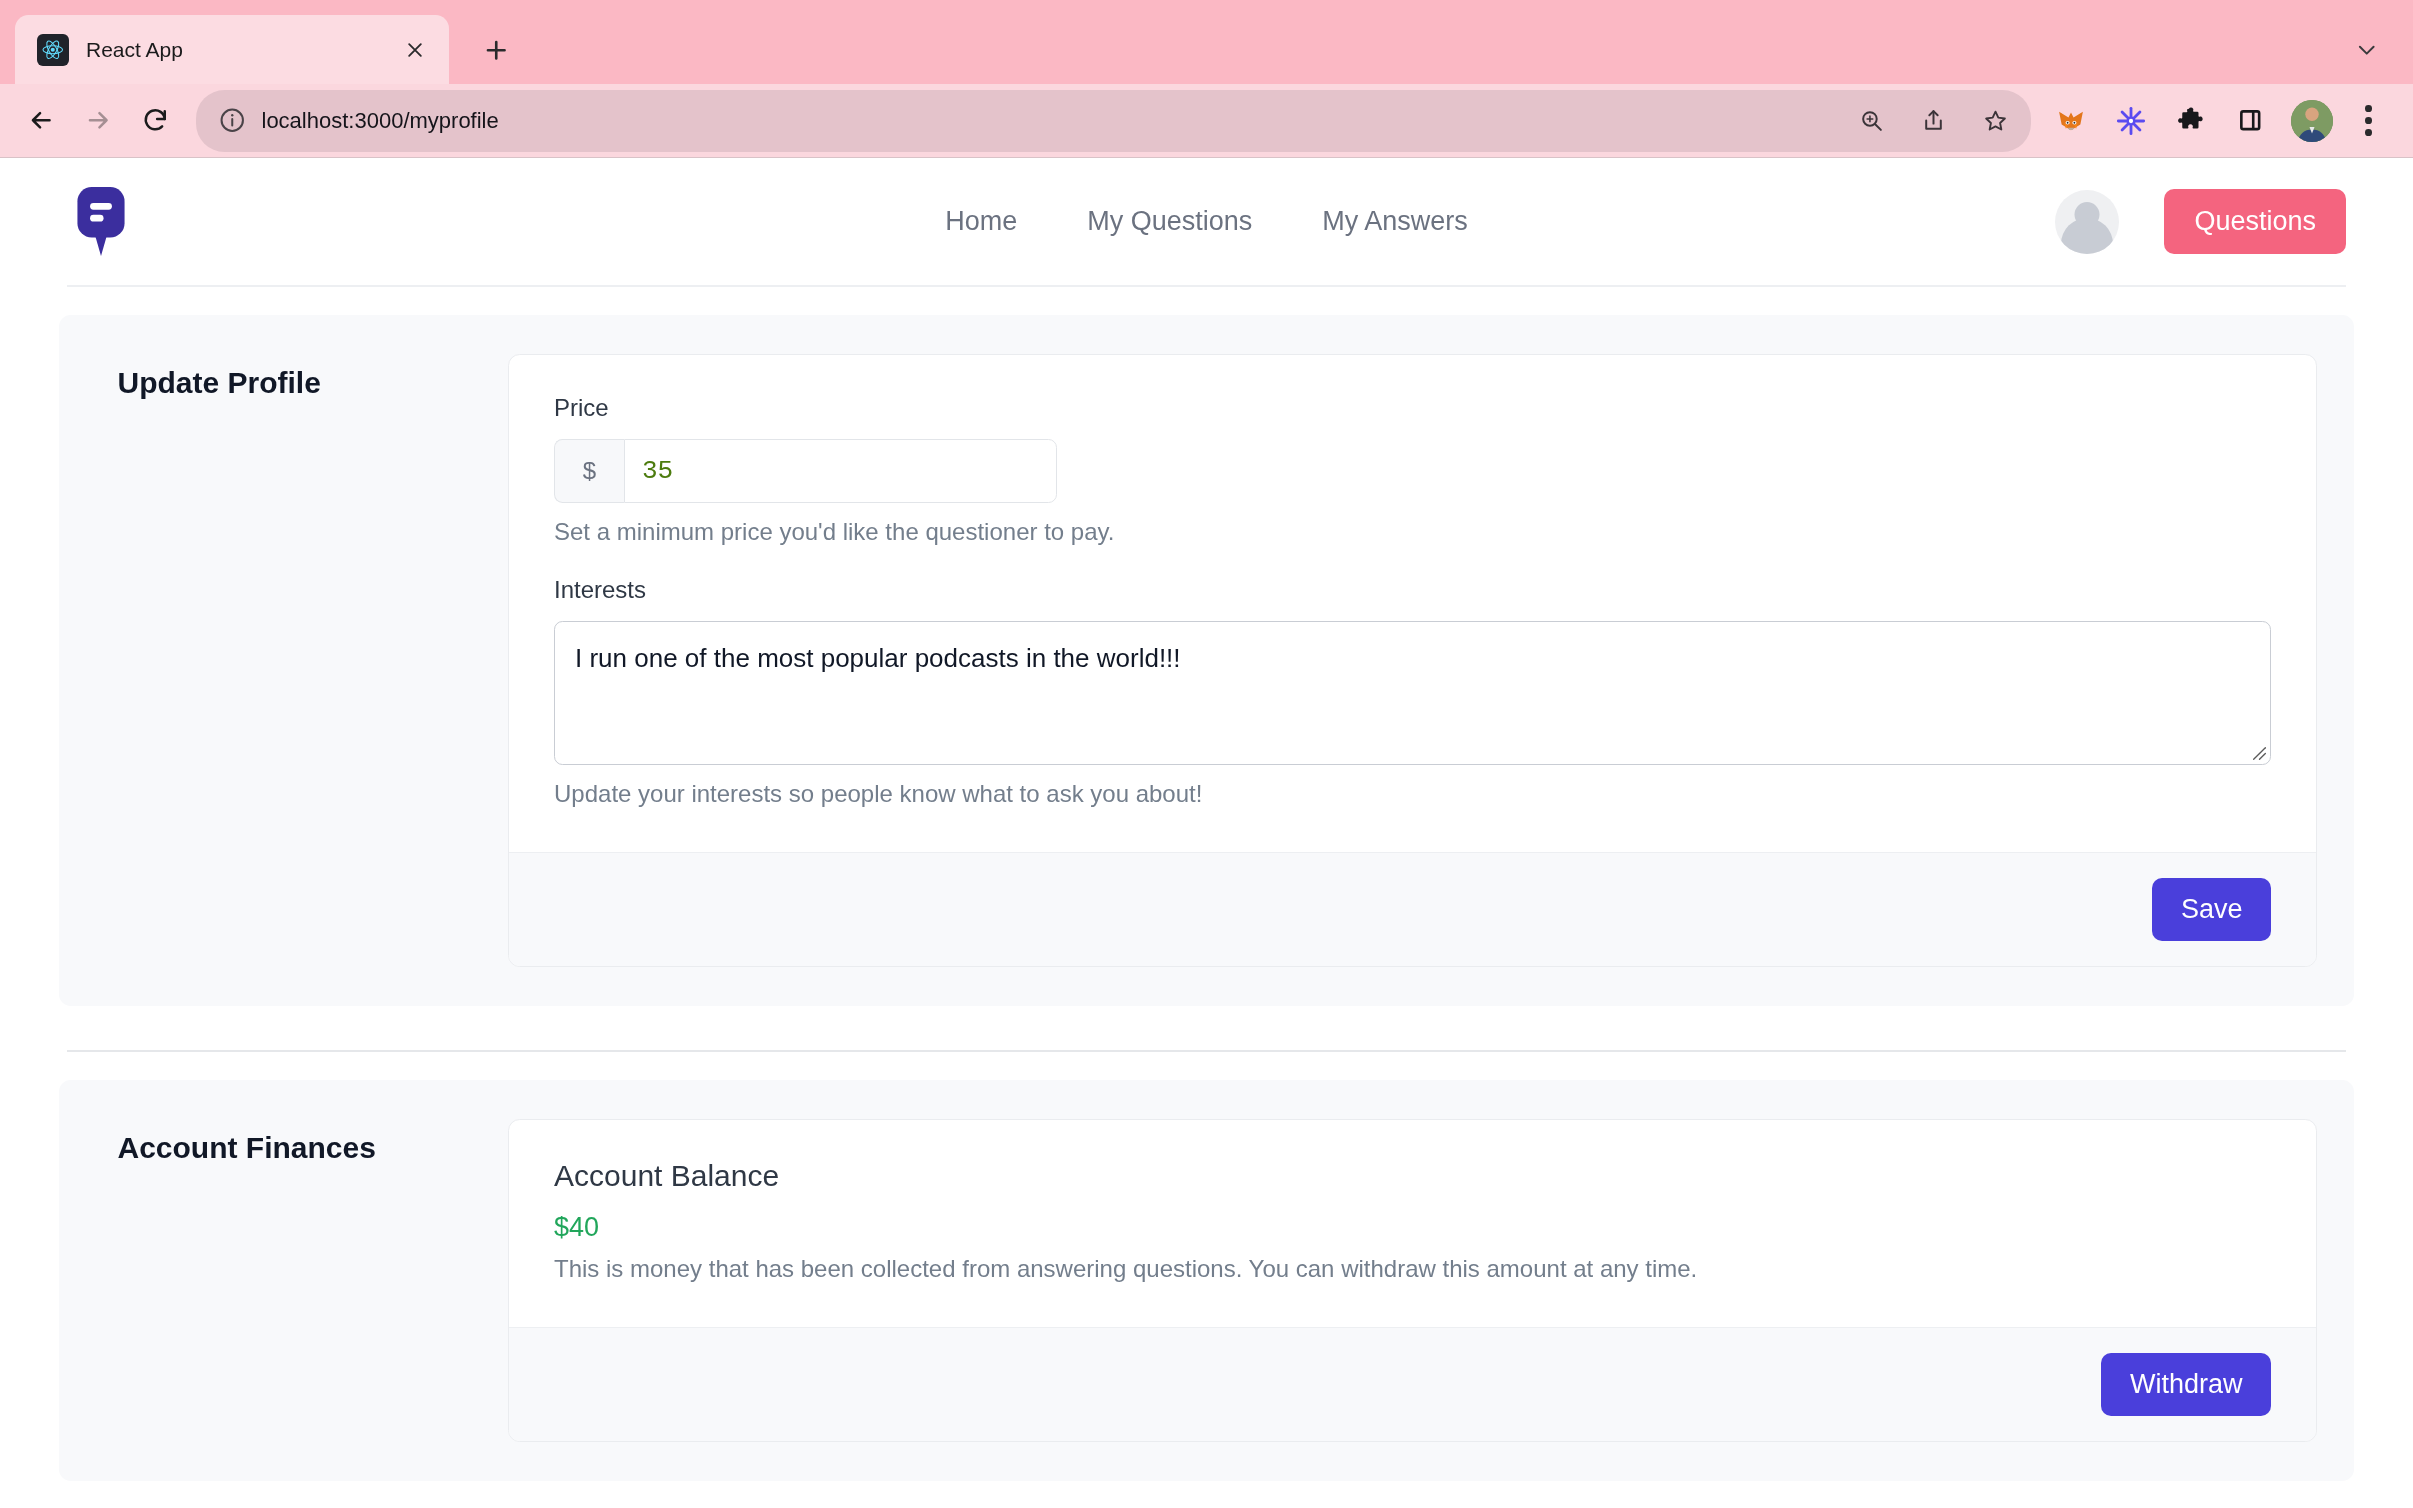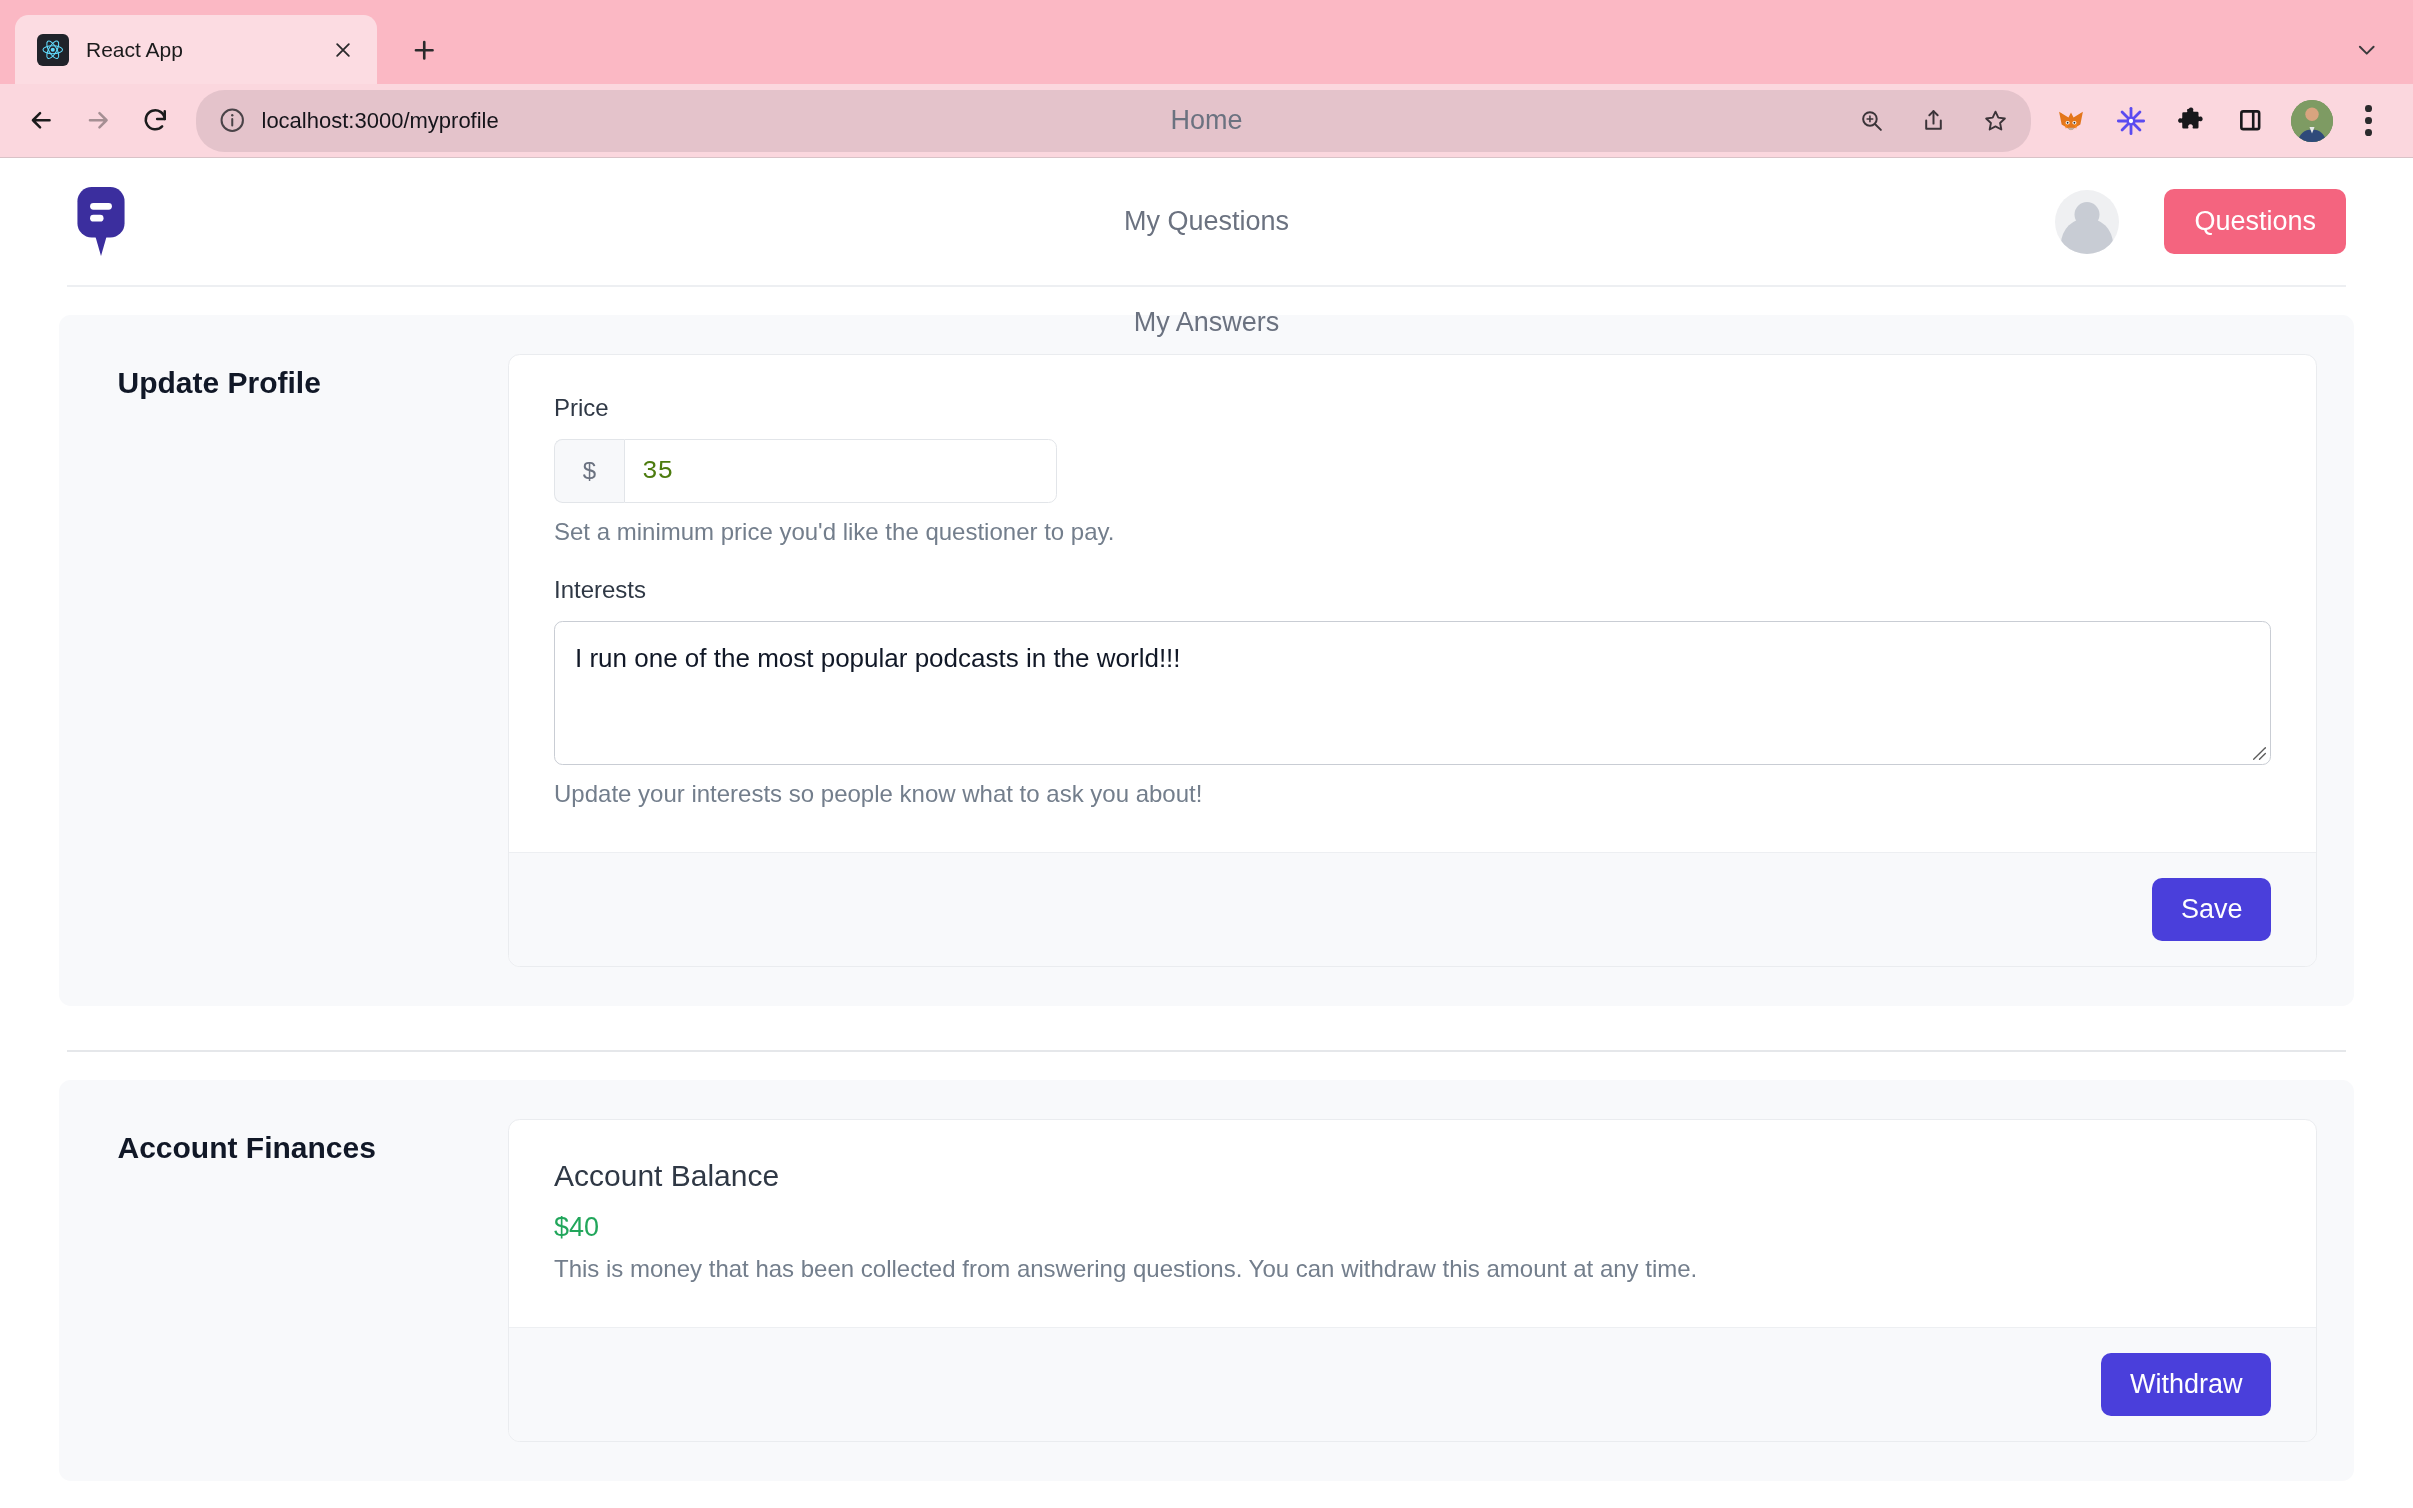--- a/index.html
+++ b/index.html
@@ -21,21 +21,21 @@
 
   
   .tab-strip {
     height: 84px;
     display: flex;
     align-items: flex-end;
     padding-left: 15px;
     position: relative;
   }
   .tab {
-    width: 362px;
+    width: 434px;
     height: 69px;
     background: #FCDCE2;
     border-radius: 13.4px 13.4px 0 0;
     display: flex;
     align-items: center;
     padding: 0 18.4px 0 22px;
     gap: 17px;
     position: relative;
   }
   .tab-favicon {
@@ -165,21 +165,20 @@
     flex: 0 0 auto;
     display: flex; align-items: flex-start;
   }
   .app-nav {
     position: absolute;
     left: 50%;
     transform: translateX(-50%);
     display: flex;
     align-items: center;
     gap: 70px;
-    flex-direction: column;
   }
   .nav-link {
     font-size: 27px;
     color: #6B7280;
     white-space: nowrap;
   }
   .header-right {
     margin-left: auto;
     display: flex;
     align-items: center;

